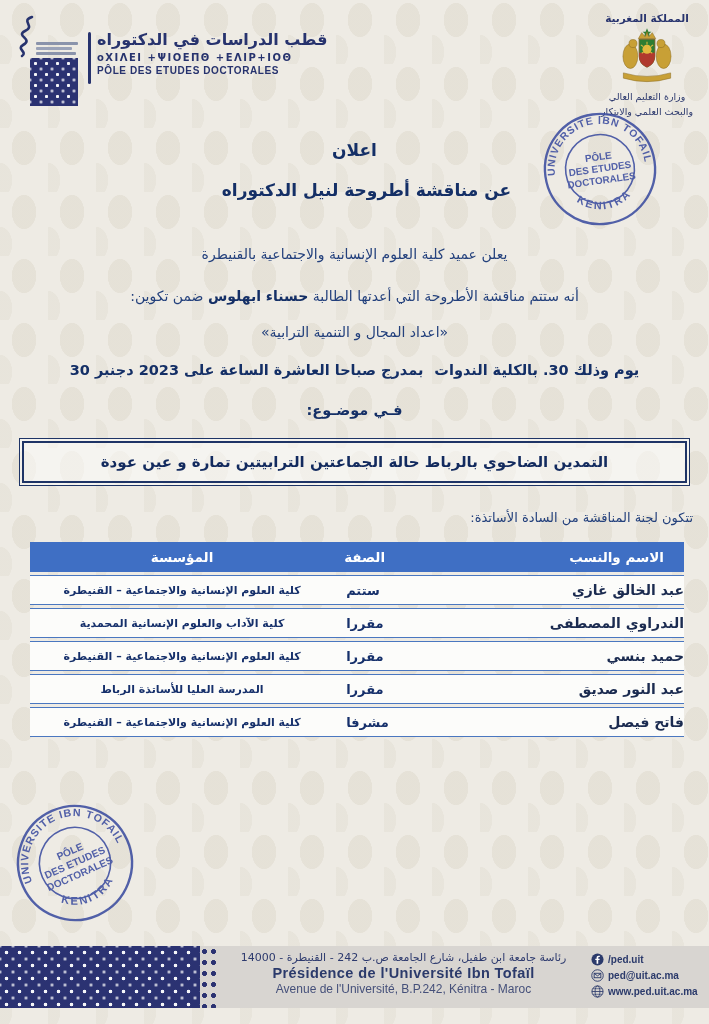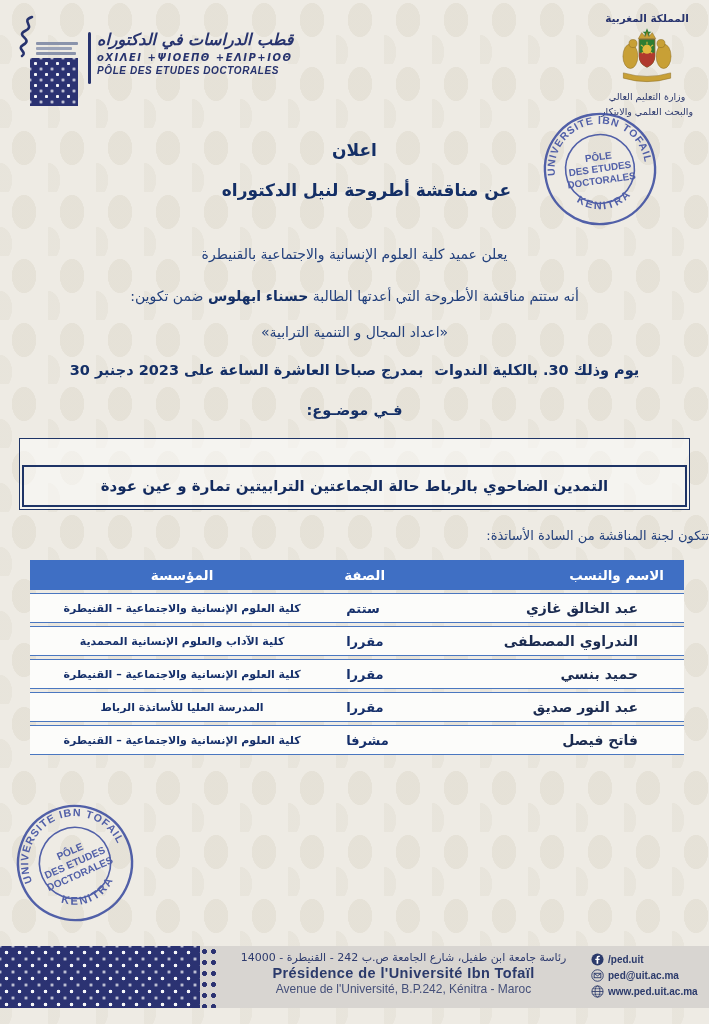--- a/index.html
+++ b/index.html
@@ -26,21 +26,21 @@
   .mosaic-sq {
     position:absolute; left:20px; top:44px; width:48px; height:48px;
     background-color:#2b3272;
     background-image:
       radial-gradient(circle, rgba(255,255,255,.95) 1.3px, transparent 1.9px),
       radial-gradient(circle, rgba(255,255,255,.8) 1.1px, transparent 1.7px);
     background-size:11px 11px, 11px 11px;
     background-position:0 0, 5.5px 5.5px;
   }
   .logo-divider { width:3px; height:52px; background:#27336e; border-radius:2px; margin-top:18px; }
-  .logo-text { padding-top:16px;font-style:italic; }
+  .logo-text { padding-top:16px; }
   .logo-ar { font-size:16px; font-weight:bold; color:#27336e; direction:rtl; }
   .logo-tif { font-size:10px; font-weight:bold; letter-spacing:1.5px; color:#27336e; font-family:"DejaVu Sans", sans-serif; margin-top:3px; }
   .logo-fr { font-size:10px; font-weight:bold; letter-spacing:.6px; color:#27336e; font-family:"Liberation Sans", sans-serif; margin-top:2px; }
   
   .emblem-right { position:absolute; right:10px; top:12px; width:104px; text-align:center; }
   .kingdom { font-size:10.5px; font-weight:bold; color:#27336e; direction:rtl; }
   .ministry { font-size:9.5px; color:#2d3a6e; direction:rtl; line-height:1.35; margin-top:2px; }
   .coat { margin:3px auto 0; display:block; }
   
   .stamp { position:absolute; opacity:.88; }
@@ -53,36 +53,36 @@
   .h-sub { font-size:17px; font-weight:bold; color:#142f66; margin-top:20px;padding-left:24px; }
   .p1 { font-size:14px; margin-top:46px; color:#23407c; }
   .p2 { font-size:14px; margin-top:26px; color:#23407c; }
   .p2 b { color:#142f66; }
   .p3 { font-size:14px; margin-top:20px; color:#23407c; }
   .date-line { display:flex; direction:ltr; justify-content:center; gap:5px; margin-top:22px;
                font-size:14.5px; font-weight:bold; color:#142f66; }
   .date-line span:nth-child(9){ margin-left:6px; }
   .subject { font-size:14.5px; font-weight:bold; color:#142f66; margin-top:24px; letter-spacing:.5px; }
   .titlebox { margin:20px 19px 0; border:1px solid #1e3466; padding:2px; background:rgba(252,252,250,.55); }
-  .titlebox-inner { border:2px solid #1e3466; padding:10px 8px;margin-top:24px; }
+  .titlebox-inner { border:2px solid #1e3466; padding:10px 8px; }
   .thesis { font-size:15px; font-weight:bold; color:#122a5e; }
-  .intro { font-size:13px; color:#23407c; text-align:right; padding-left:0; margin-top:18px; padding-right:0; margin-left:69px; margin-right:0; direction:rtl; }
+  .intro { font-size:13px; color:#23407c; text-align:right; padding-left:0; margin-top:24px; padding-right:16px; margin-left:69px; margin-right:0; direction:rtl; }
   
   table.committee { direction:rtl; width:654px; margin:14px 25px 0 30px; border-collapse:separate; border-spacing:0 3px; }
   .committee th {
     background:#3f6fc4; color:#ffffff; font-size:13.5px; font-weight:bold; height:30px;
   }
   .committee th.h-name { text-align:right; padding-left:0; padding-right:20px; width:37%; }
   .committee th.h-role { text-align:left; padding-left:10px; width:16.5%; }
   .committee th.h-inst { text-align:center; width:46.5%; }
   .committee td {
     background:#fcfcfa; height:30px;
     border-top:1.5px solid #4a77c0; border-bottom:1.5px solid #4a77c0;
   }
-  .c-name { text-align:right; padding-right:46px; font-size:14px; font-weight:bold; color:#1b2b50; }
+  .c-name { text-align:right; font-size:14px; font-weight:bold; color:#1b2b50; }
   .c-role { text-align:left; padding-left:12px; font-size:13px; font-weight:bold; color:#16306b; }
   .c-inst { text-align:center; font-size:11px; font-weight:bold; color:#16306b; }
   
   .footer { position:absolute; left:0; bottom:16px; width:709px; height:62px; background:#d8d5d1; display:flex; }
   .mosaic-band {
     width:200px; height:62px; flex:none;
     background-color:#2b3272;
     background-image:
       radial-gradient(circle, rgba(255,255,255,.95) 1.5px, transparent 2.1px),
       radial-gradient(circle, rgba(255,255,255,.75) 1.2px, transparent 1.8px);

